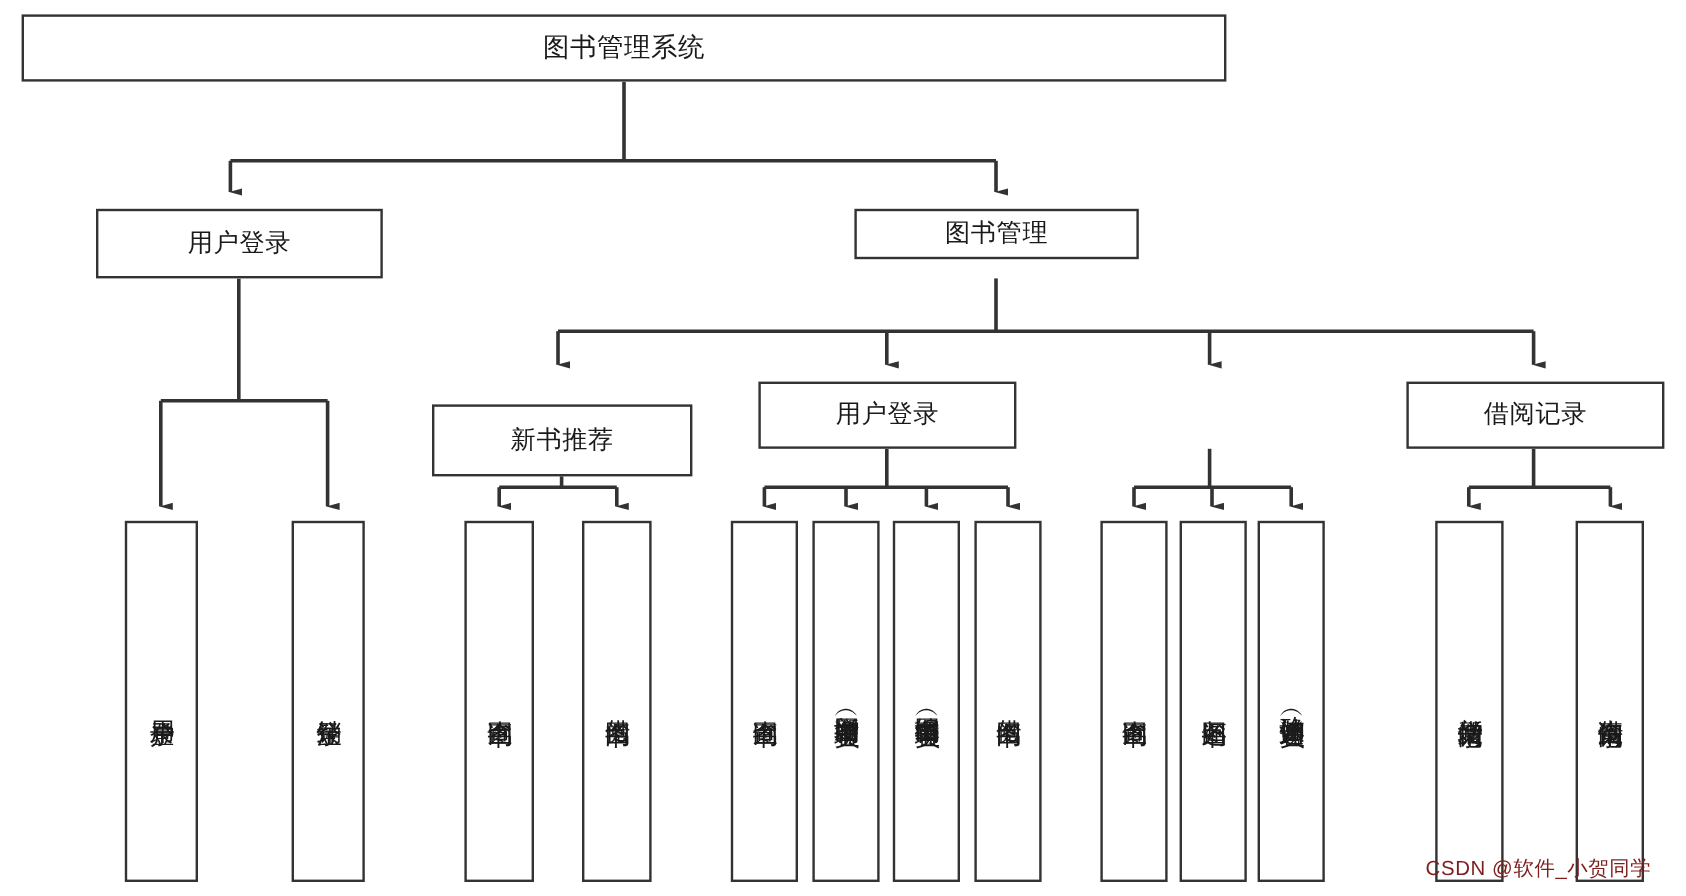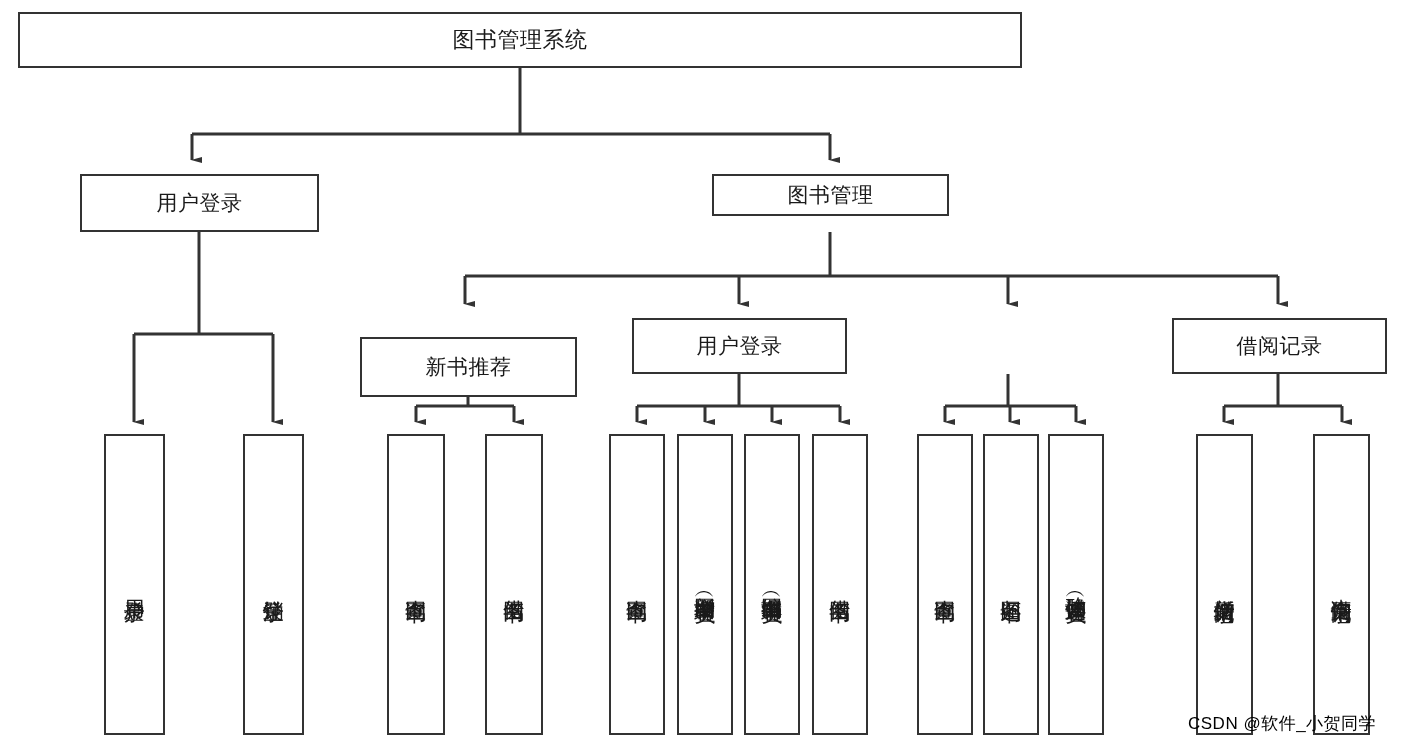--- a/index.html
+++ b/index.html
@@ -56,21 +56,21 @@
     writing-mode: vertical-rl;
     text-orientation: upright;
     display: block;
     max-height: 100%;
   }
   .watermark {
     position: absolute;
     left: 1188px;
     top: 712px;
     font-size: 17px;
-    color: #000000;
+    color: #7f1d1d;
     white-space: nowrap;
     letter-spacing: 0.5px;
   }
 </style>
 </head>
 <body>
 
 <div id="canvas">
 
   <svg id="edges" viewBox="0 0 1405 747" width="1405" height="747" xmlns="http://www.w3.org/2000/svg">

